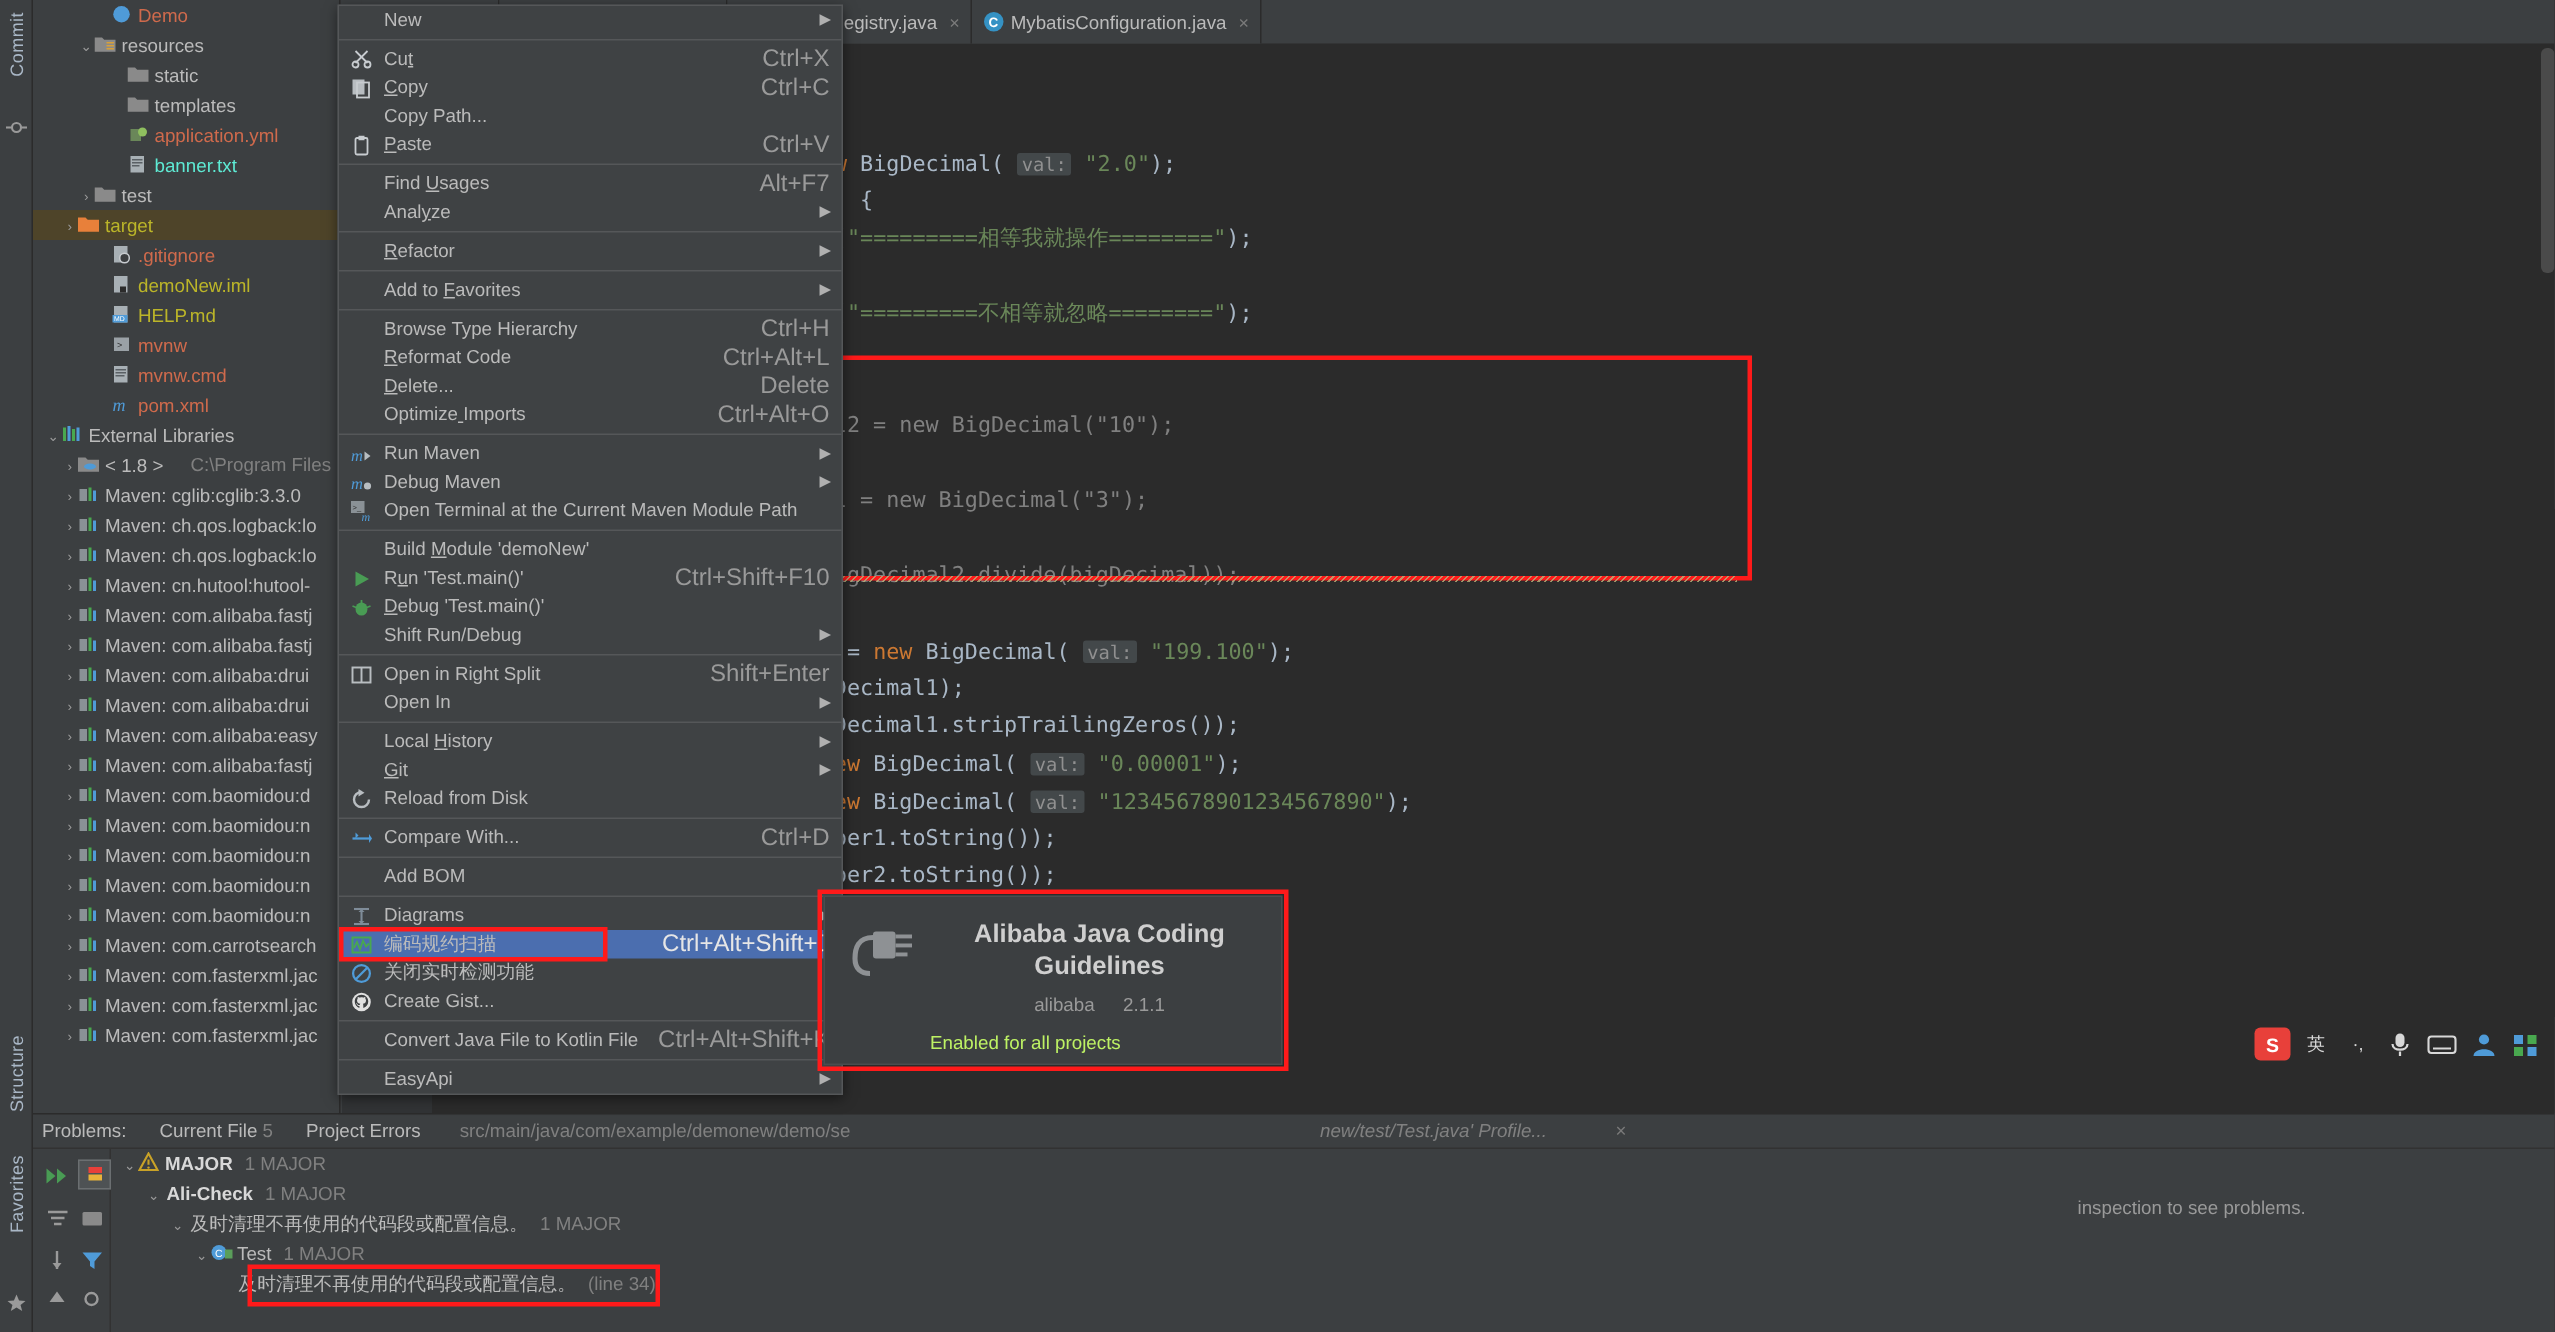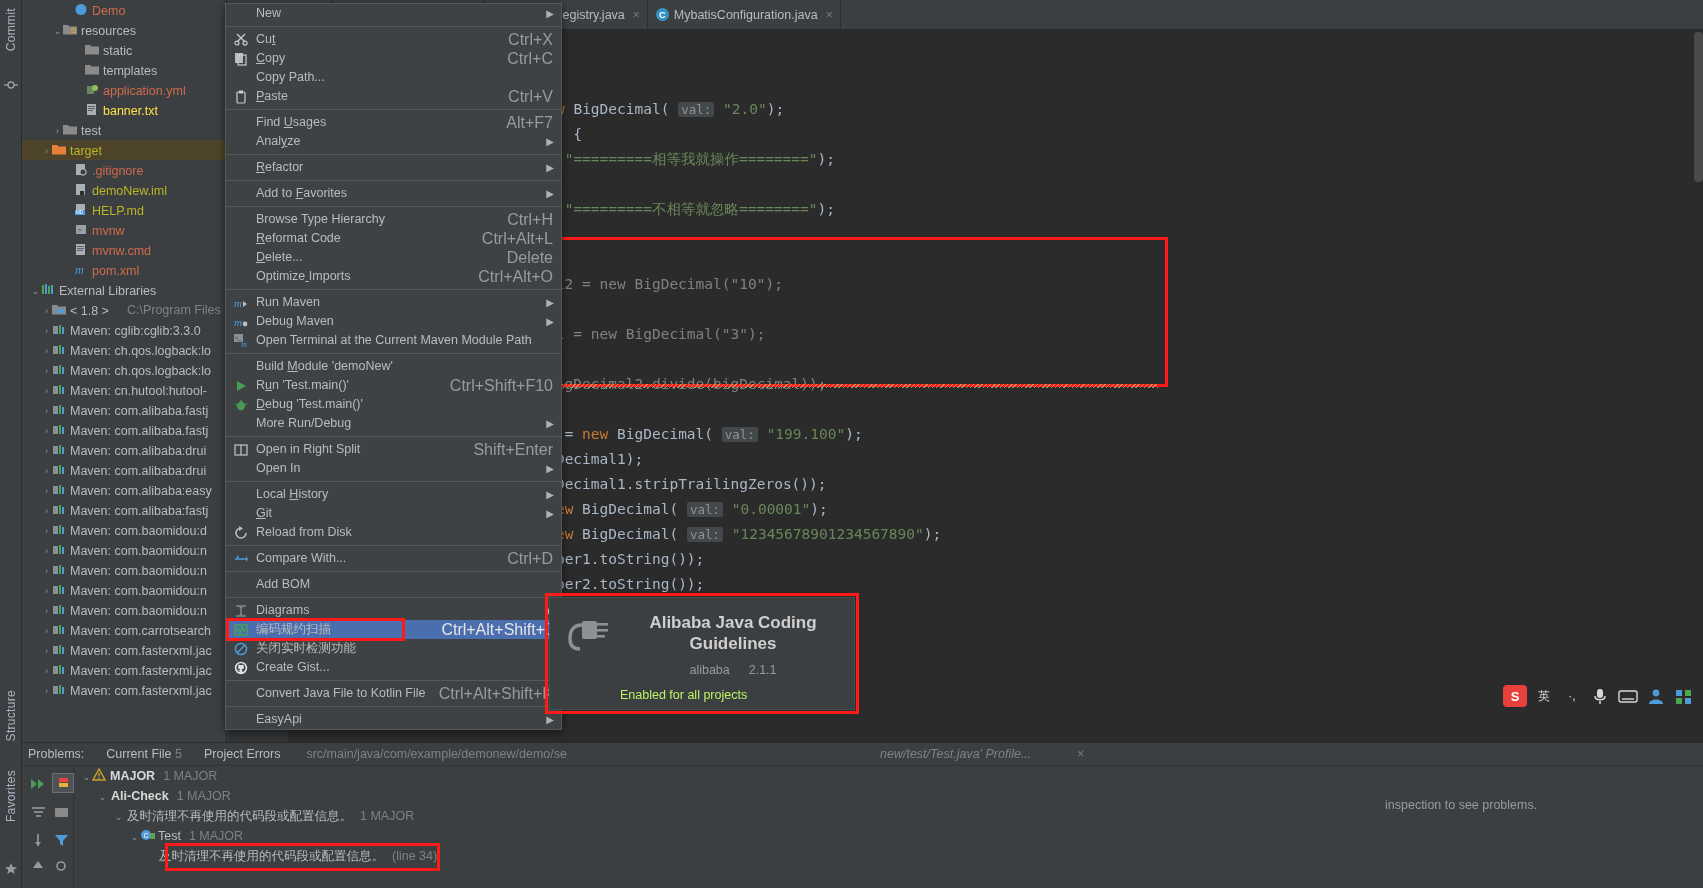--- a/index.html
+++ b/index.html
@@ -182,21 +182,21 @@
           </svg></span><span class="lbl" style="color:#bbbbbb">templates</span></div>
       <div class="trow"><span style="display:inline-block;width:48px"></span><span class="arrow"></span><span class="ico"><svg viewBox="0 0 15 13" width="15" height="13">
             <path d="M2 11 L2 3 L9 3 L9 11z" fill="#6a8759"></path>
             <circle cx="10" cy="5" r="3" fill="#8fbf5f"></circle>
           </svg></span><span class="lbl" style="color:#cf6a4c">application.yml</span></div>
       <div class="trow"><span style="display:inline-block;width:48px"></span><span class="arrow"></span><span class="ico"><svg viewBox="0 0 15 13" width="15" height="13">
             <rect x="2" y="1" width="9" height="11" fill="#a8b0b5"></rect>
             <rect x="3" y="3" width="7" height="1" fill="#5a6065"></rect>
             <rect x="3" y="5" width="7" height="1" fill="#5a6065"></rect>
             <rect x="3" y="7" width="5" height="1" fill="#5a6065"></rect>
-          </svg></span><span class="lbl" style="color:#fde047">banner.txt</span></div>
+          </svg></span><span class="lbl" style="color:#5eead4">banner.txt</span></div>
       <div class="trow"><span style="display:inline-block;width:26px"></span><span class="arrow">›</span><span class="ico"><svg viewBox="0 0 15 13" width="15" height="13">
             <path d="M0 2h5l1.5 1.5H14v8H0z" fill="#8a8a8a"></path>
           </svg></span><span class="lbl" style="color:#bbbbbb">test</span></div>
       <div class="trow sel"><span style="display:inline-block;width:15px"></span><span class="arrow">›</span><span class="ico"><svg viewBox="0 0 15 13" width="15" height="13">
             <path d="M0 2h5l1.5 1.5H14v8H0z" fill="#e8803a"></path>
           </svg></span><span class="lbl" style="color:#bbb529">target</span></div>
       <div class="trow"><span style="display:inline-block;width:37px"></span><span class="arrow"></span><span class="ico"><svg viewBox="0 0 15 13" width="15" height="13">
             <rect x="2" y="1" width="9" height="11" fill="#a8b0b5"></rect>
             <circle cx="9" cy="9" r="3.2" fill="#3c3f41" stroke="#c8ccd0" stroke-width="1"></circle>
           </svg></span><span class="lbl" style="color:#cf6a4c">.gitignore</span></div>
@@ -432,21 +432,21 @@
       <div class="mi"><span>Build <span class="und">M</span>odule 'demoNew'</span></div>
       <div class="mi"><span class="mico"><svg viewBox="0 0 14 14" width="14" height="14">
             <polygon points="3,2 12,7 3,12" fill="#499c54"></polygon>
           </svg></span><span>R<span class="und">u</span>n 'Test.main()'</span><span class="sc">Ctrl+Shift+F10</span></div>
       <div class="mi"><span class="mico"><svg viewBox="0 0 14 14" width="14" height="14">
             <ellipse cx="7" cy="8" rx="4" ry="4.4" fill="#499c54"></ellipse>
             <line x1="1" y1="6" x2="3.5" y2="7" stroke="#499c54" stroke-width="1.2"></line>
             <line x1="13" y1="6" x2="10.5" y2="7" stroke="#499c54" stroke-width="1.2"></line>
             <line x1="7" y1="2" x2="7" y2="4" stroke="#499c54" stroke-width="1.2"></line>
           </svg></span><span><span class="und">D</span>ebug 'Test.main()'</span></div>
-      <div class="mi"><span>More Run/Debug</span><span class="sub">▶</span></div>
+      <div class="mi"><span>Shift Run/Debug</span><span class="sub">▶</span></div>
       <div class="msep"></div>
       <div class="mi"><span class="mico"><svg viewBox="0 0 14 14" width="14" height="14">
             <rect x="1" y="2" width="12" height="10" fill="none" stroke="#b8bdc1" stroke-width="1.3"></rect>
             <line x1="7" y1="2" x2="7" y2="12" stroke="#b8bdc1" stroke-width="1.3"></line>
           </svg></span><span>Open in Right Split</span><span class="sc">Shift+Enter</span></div>
       <div class="mi"><span>Open In</span><span class="sub">▶</span></div>
       <div class="msep"></div>
       <div class="mi"><span>Local <span class="und">H</span>istory</span><span class="sub">▶</span></div>
       <div class="mi"><span><span class="und">G</span>it</span><span class="sub">▶</span></div>
       <div class="mi"><span class="mico"><svg viewBox="0 0 14 14" width="14" height="14">

